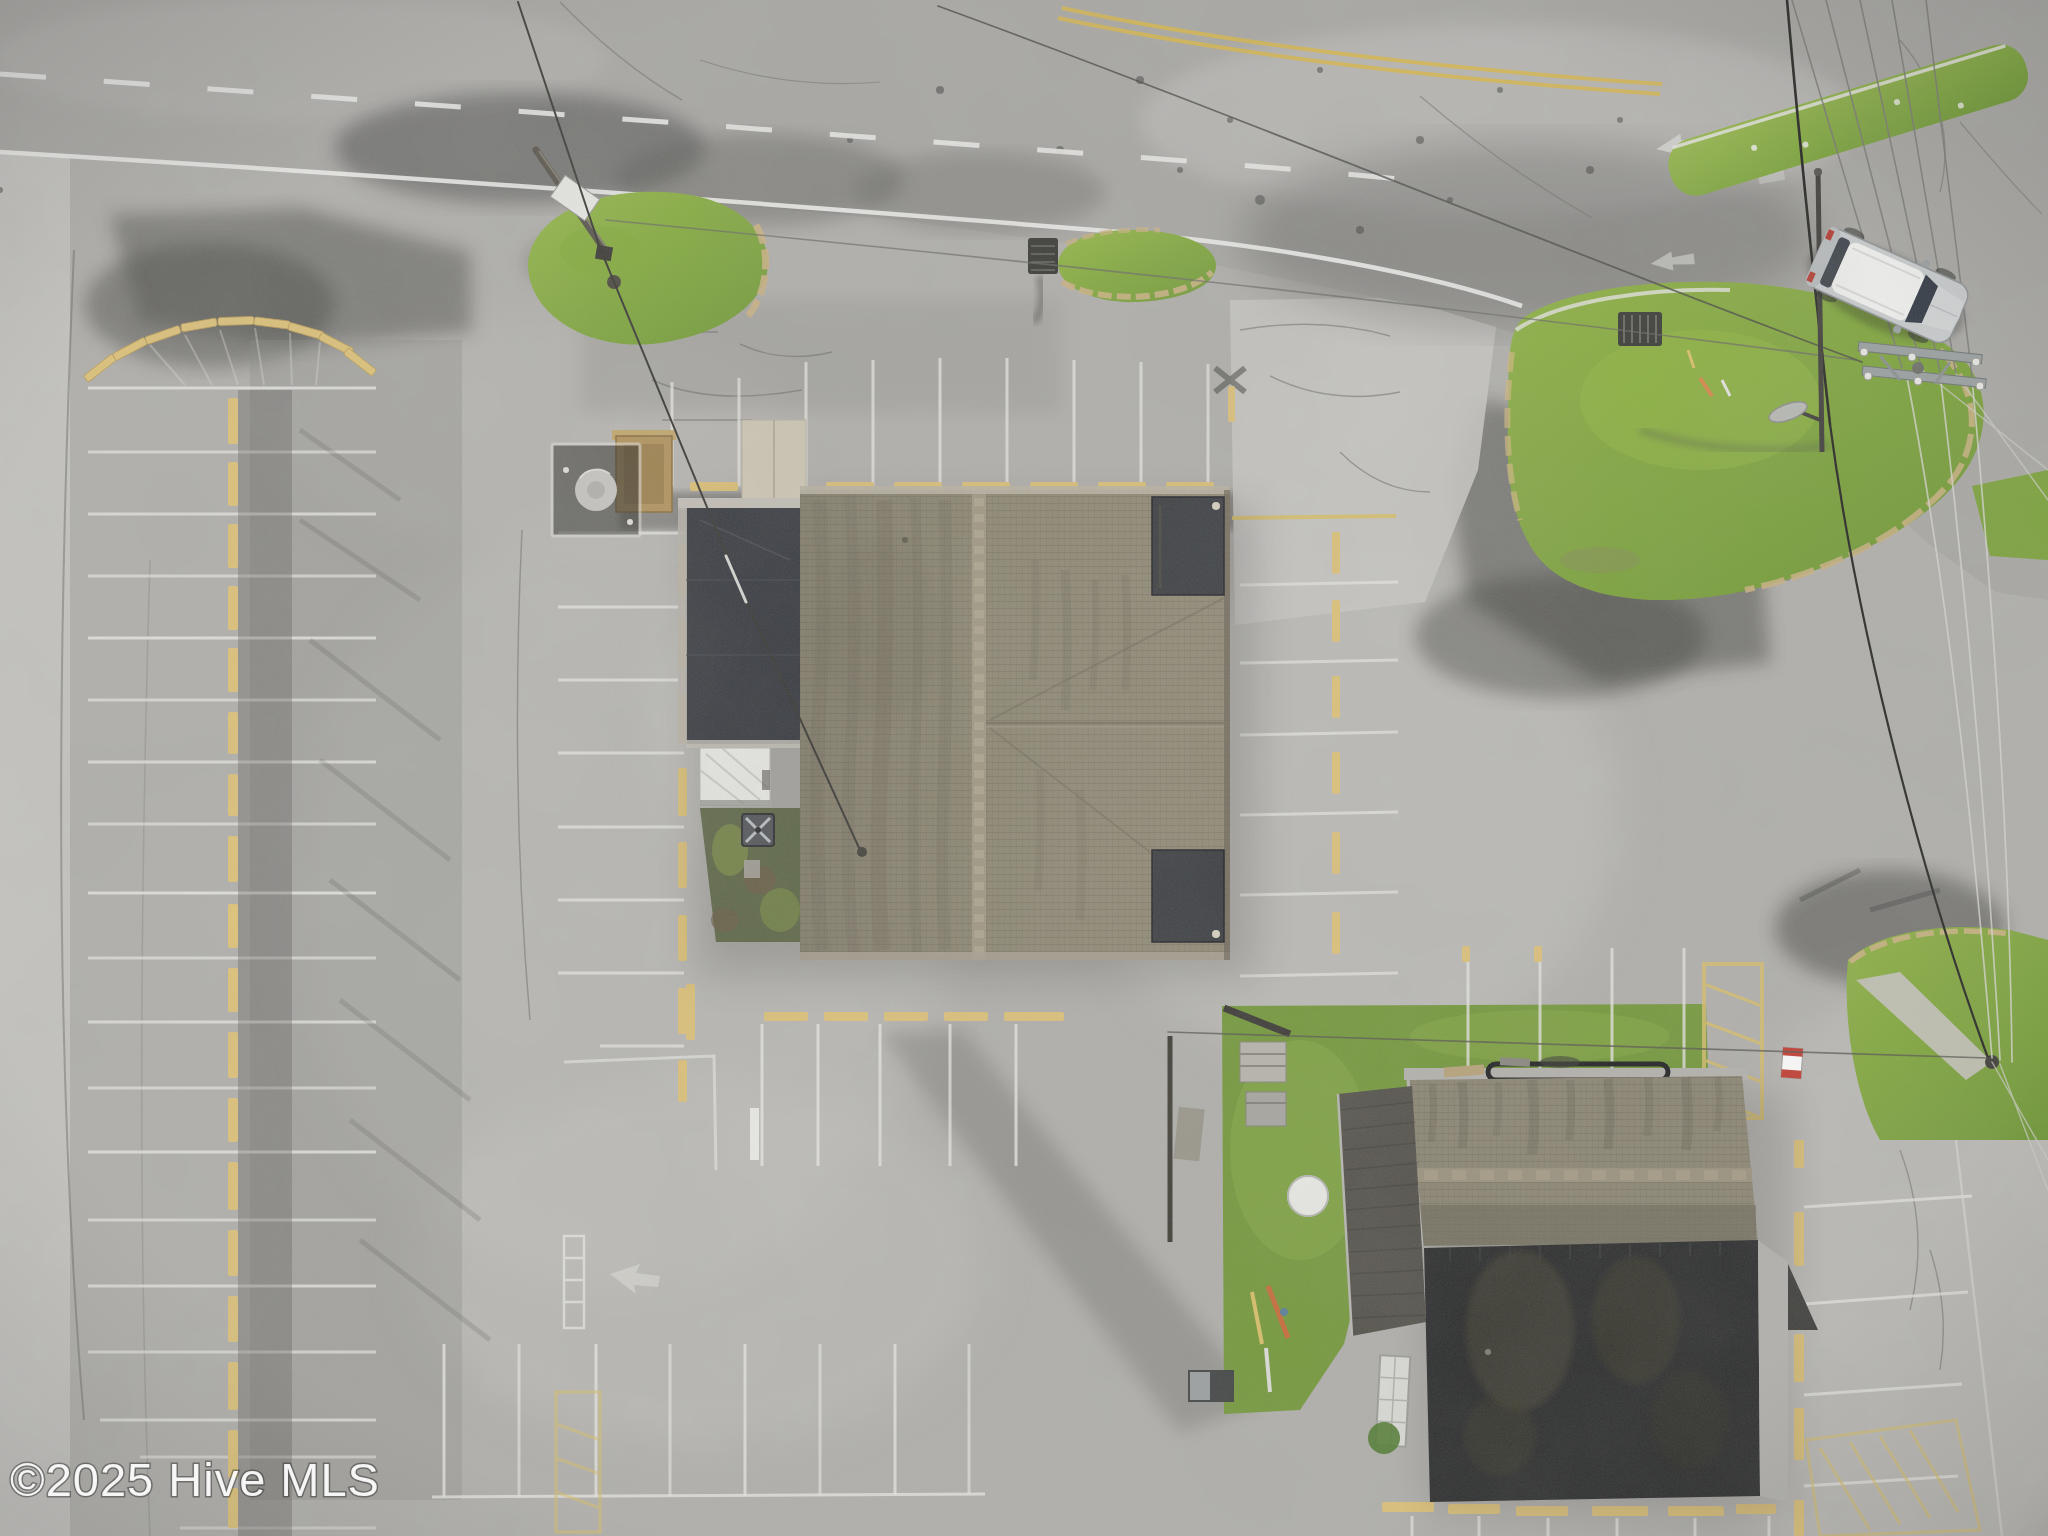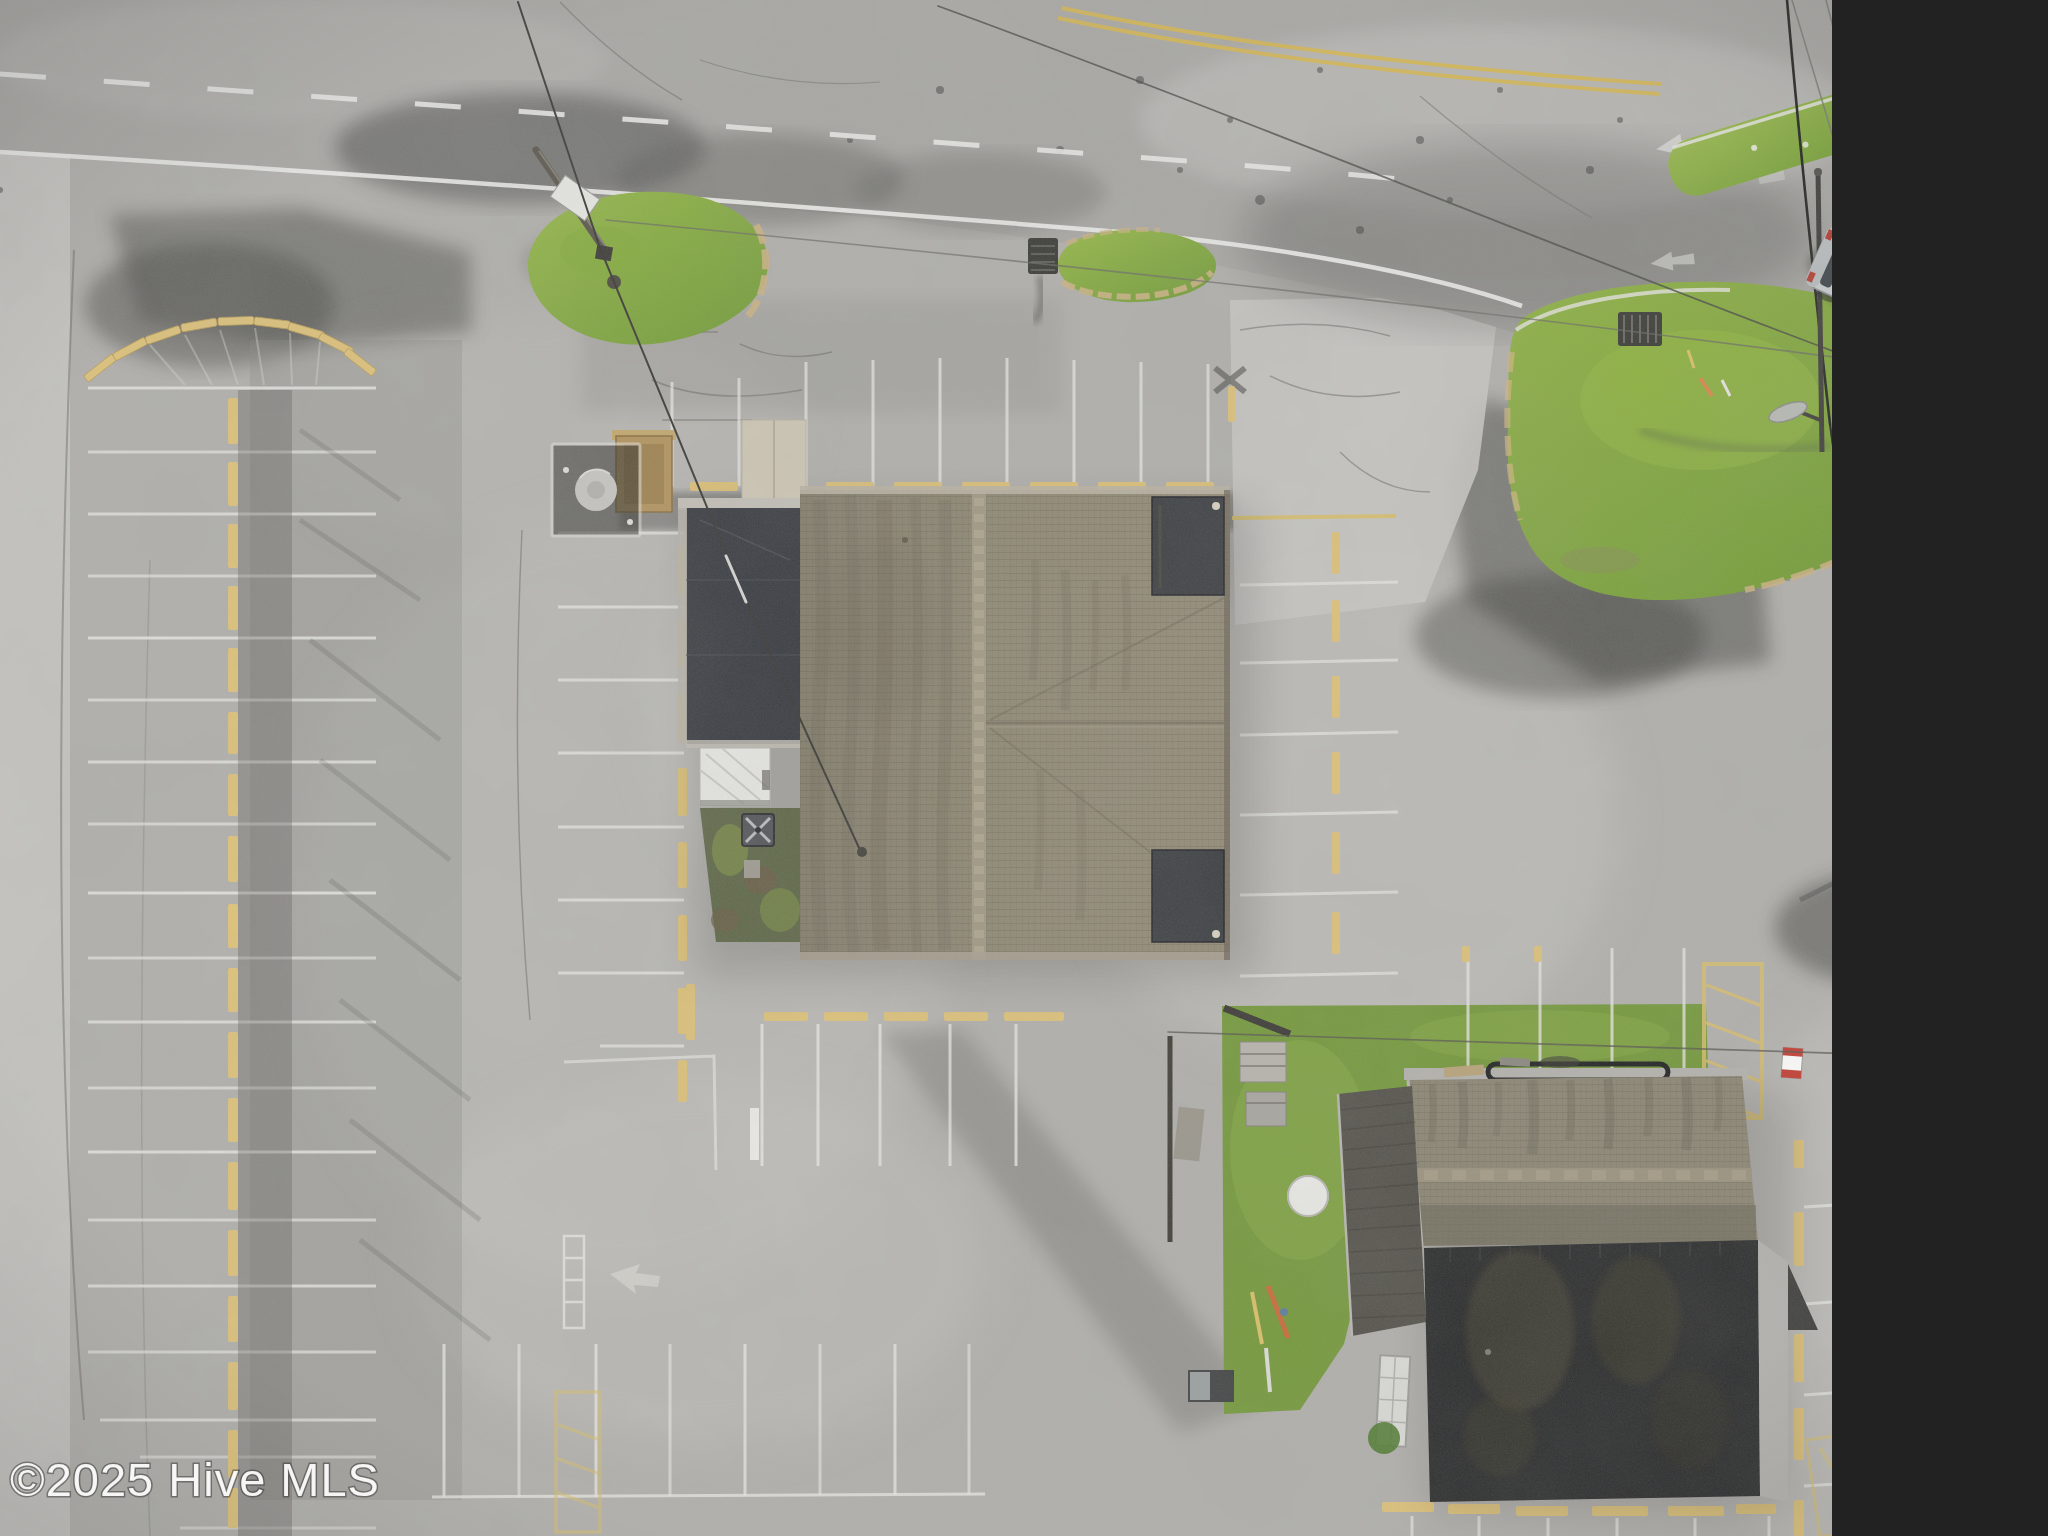--- a/index.html
+++ b/index.html
@@ -1,16 +1,16 @@
 <!DOCTYPE html>
 <html><head>
 <meta charset="utf-8">
 <style>
   html,body{margin:0;padding:0;background:#222;}
-  .stage{position:relative;width:1832px;height:1536px;overflow:hidden;background:#b3b2ae;
+  .stage{position:relative;width:2048px;height:1536px;overflow:hidden;background:#b3b2ae;
          font-family:"Liberation Sans",sans-serif;}
   svg{display:block;width:2048px;height:1536px;}
   .wm{font-family:"Liberation Sans","DejaVu Sans",sans-serif;font-weight:400;}
 </style>
 </head>
 <body>
 
 <div class="stage">
 <svg viewBox="0 0 2048 1536" xmlns="http://www.w3.org/2000/svg">
   <defs>

